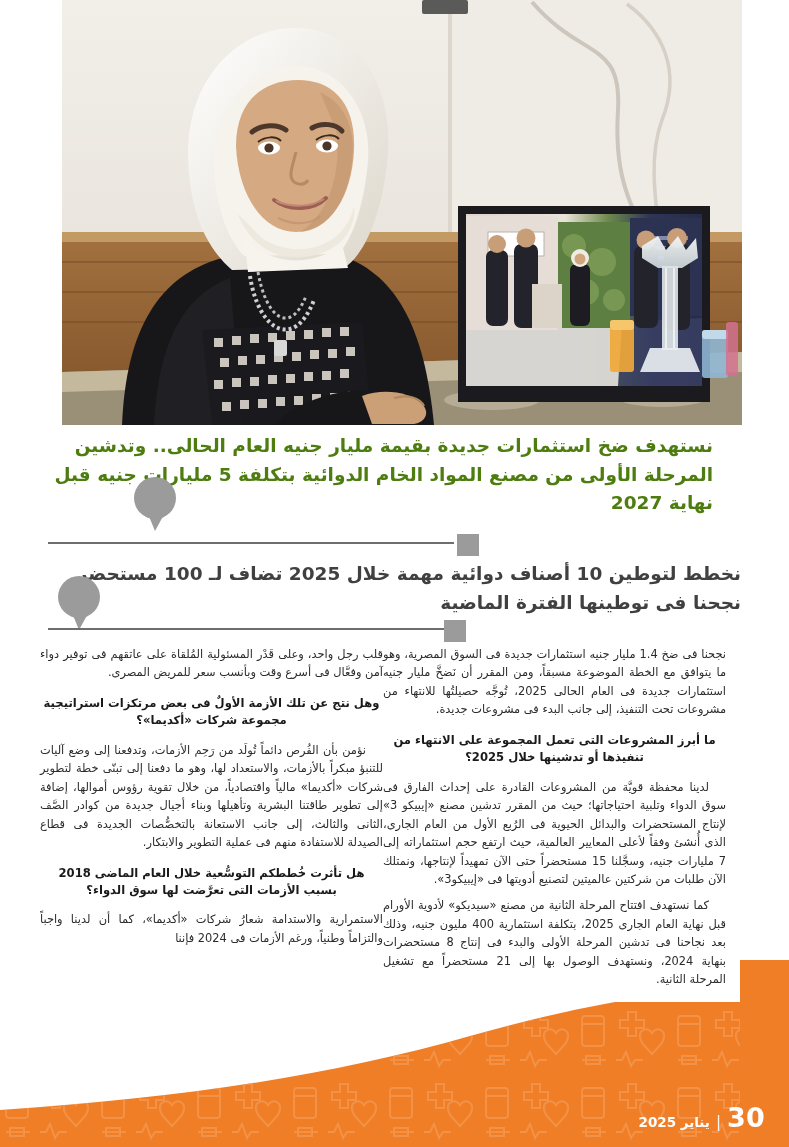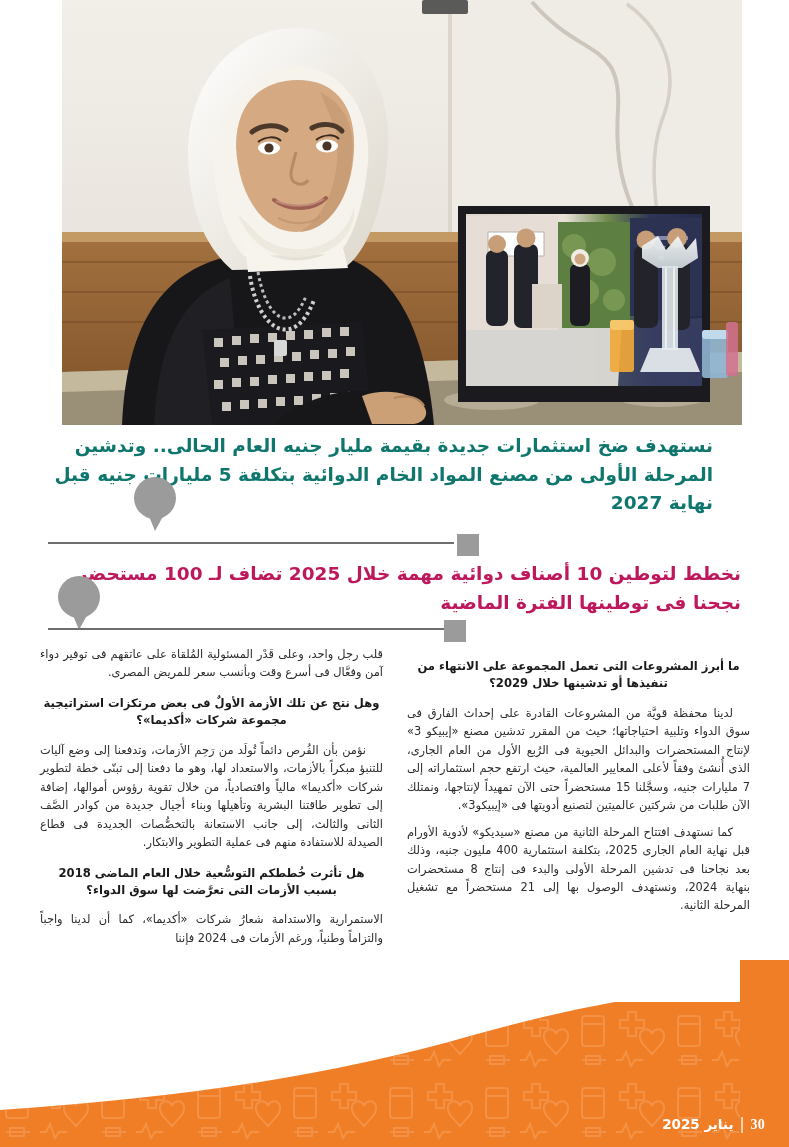--- a/index.html
+++ b/index.html
@@ -26,31 +26,31 @@
   }
   .photo-svg{ display:block; width:100%; height:100%; }
 
   
   .headline-block{
     position:absolute;
     left:48px; top:432px;
     width:693px;
   }
   .hl-teal{
-    color:#0f766e;
+    color:#4d7c0f;
     font-size:18.5px;
     font-weight:bold;
     line-height:1.55;
     text-align:right;
     direction:rtl;
     padding-right:28px;
     letter-spacing:-0.1px;
   }
   .hl-orange{
-    color:#be185d;
+    color:#404040;
     font-size:18.5px;
     font-weight:bold;
     line-height:1.55;
     text-align:right;
     direction:rtl;
     letter-spacing:-0.1px;
   }
 
   
   .deco-quote{
@@ -81,21 +81,20 @@
     background:#9b9b9b;
   }
 
   
   .cols{
     position:absolute;
     left:40px; top:645px;
     width:710px;
     display:flex;
     flex-direction:row-reverse;
-    gap:24px;
     direction:rtl;
   }
   .col{ width:343px; }
   .col p{
     font-size:11.4px;
     line-height:1.62;
     color:#2b2b2b;
     text-align:justify;
     direction:rtl;
     margin-bottom:8px;
@@ -137,21 +136,21 @@
   .page-num{
     position:absolute;
     right:24px; bottom:14px;
     color:#ffffff;
     direction:rtl;
     display:flex;
     align-items:baseline;
     gap:6px;
     font-weight:bold;
   }
-  .page-num .num{ font-size:14px; letter-spacing:0.2px;font-family:Liberation Serif, serif; }
+  .page-num .num{ font-size:27px; letter-spacing:0.2px; }
   .page-num .sep{ font-size:15px; opacity:.95; font-weight:normal;}
   .page-num .date{ font-size:13.5px;margin-left:27px; }
 </style>
 </head>
 <body>
 
 <div class="page">
 
   <div class="photo-wrap">
     <svg class="photo-svg" viewBox="0 0 680 425" preserveAspectRatio="xMidYMid slice">
@@ -381,21 +380,22 @@
 
     <div class="col">
       <p>قلب رجل واحد، وعلى قَدْر المسئولية المُلقاة على عاتقهم فى توفير دواء آمن وفعَّال فى أسرع وقت وبأنسب سعر للمريض المصرى.</p>
       <p class="q">وهل نتج عن تلك الأزمة الأولٌ فى بعض مرتكزات استراتيجية مجموعة شركات «أكديما»؟</p>
       <p class="indent">نؤمن بأن الفُرص دائماً تُولَد من رَحِم الأزمات، وتدفعنا إلى وضع آليات للتنبؤ مبكراً بالأزمات، والاستعداد لها، وهو ما دفعنا إلى تبنّى خطة لتطوير شركات «أكديما» مالياً واقتصادياً، من خلال تقوية رؤوس أموالها، إضافة إلى تطوير طاقتنا البشرية وتأهيلها وبناء أجيال جديدة من كوادر الصَّف الثانى والثالث، إلى جانب الاستعانة بالتخصُّصات الجديدة فى قطاع الصيدلة للاستفادة منهم فى عملية التطوير والابتكار.</p>
       <p class="q">هل تأثرت خُططكم التوسُّعية خلال العام الماضى 2018 بسبب الأزمات التى تعرَّضت لها سوق الدواء؟</p>
       <p>الاستمرارية والاستدامة شعارُ شركات «أكديما»، كما أن لدينا واجباً والتزاماً وطنياً، ورغم الأزمات فى 2024 فإننا</p>
     </div>
 
     <div class="col">
-      <p class="q">ما أبرز المشروعات التى تعمل المجموعة على الانتهاء من تنفيذها أو تدشينها خلال 2029؟</p>
+      <p>نجحنا فى ضخ 1.4 مليار جنيه استثمارات جديدة فى السوق المصرية، وهو ما يتوافق مع الخطة الموضوعة مسبقاً، ومن المقرر أن نَضخَّ مليار جنيه استثمارات جديدة فى العام الحالى 2025، تُوجَّه حصيلتُها للانتهاء من مشروعات تحت التنفيذ، إلى جانب البدء فى مشروعات جديدة.</p>
+      <p class="q">ما أبرز المشروعات التى تعمل المجموعة على الانتهاء من تنفيذها أو تدشينها خلال 2025؟</p>
       <p class="indent">لدينا محفظة قويَّة من المشروعات القادرة على إحداث الفارق فى سوق الدواء وتلبية احتياجاتها؛ حيث من المقرر تدشين مصنع «إيبيكو 3» لإنتاج المستحضرات والبدائل الحيوية فى الرُبع الأول من العام الجارى، الذى أُنشئ وفقاً لأعلى المعايير العالمية، حيث ارتفع حجم استثماراته إلى 7 مليارات جنيه، وسجَّلنا 15 مستحضراً حتى الآن تمهيداً لإنتاجها، ونمتلك الآن طلبات من شركتين عالميتين لتصنيع أدويتها فى «إيبيكو3».</p>
       <p class="indent">كما نستهدف افتتاح المرحلة الثانية من مصنع «سيديكو» لأدوية الأورام قبل نهاية العام الجارى 2025، بتكلفة استثمارية 400 مليون جنيه، وذلك بعد نجاحنا فى تدشين المرحلة الأولى والبدء فى إنتاج 8 مستحضرات بنهاية 2024، ونستهدف الوصول بها إلى 21 مستحضراً مع تشغيل المرحلة الثانية.</p>
     </div>
 
   </div>
 
   <div class="footer-orange">
     <svg viewBox="0 0 789 145" preserveAspectRatio="none">
       <defs>
         <clipPath id="waveClip">

